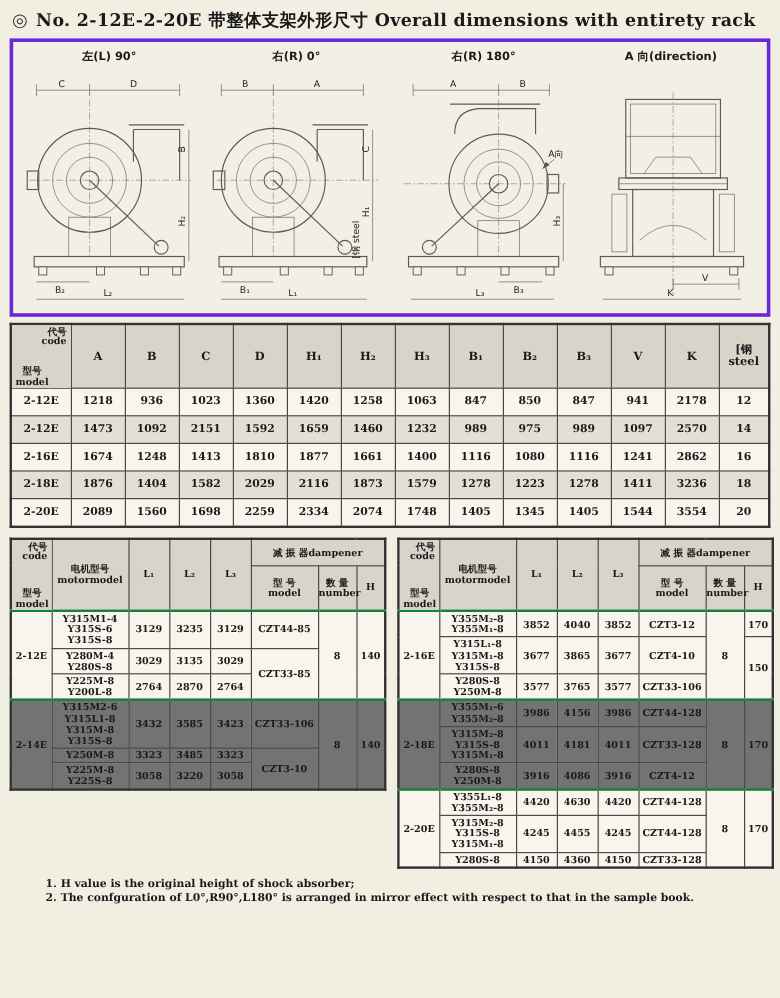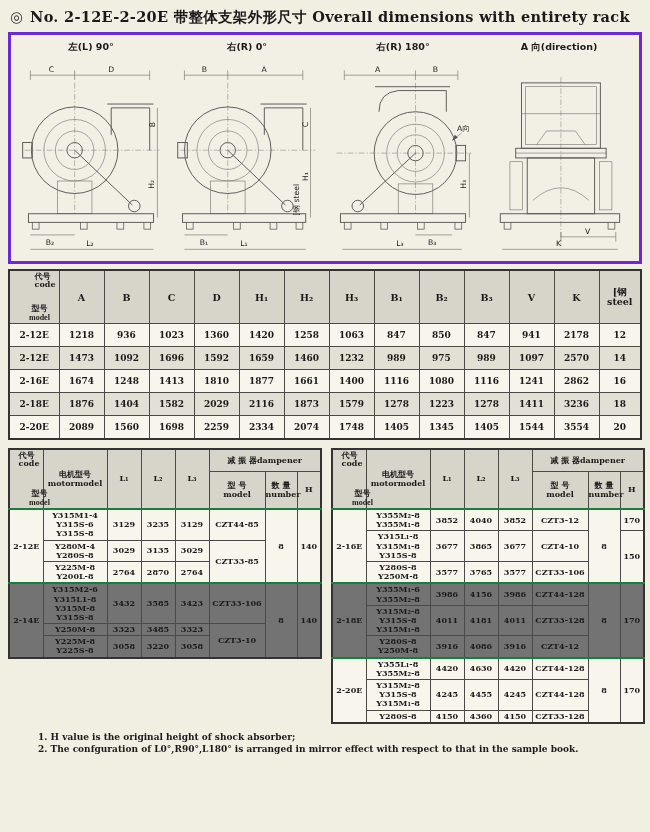--- a/index.html
+++ b/index.html
@@ -36,22 +36,22 @@
   .main-table{width:100%;margin-top:5px;border:2px solid #333;}
   .main-table td{height:20px;}
   .main-table tr.hdr td{background:#d7d4c9;height:50px;font-size:9.5px;}
   .row-alt td{background:#e2dfd4;}
   .row-plain td{background:#f7f5ec;}
   
   .corner{position:relative;padding:0;
     background:
       linear-gradient(to bottom right,rgba(0,0,0,0) 49.3%,#444 49.3%,#444 50.7%,rgba(0,0,0,0) 50.7%),
       #d7d4c9;}
-  .corner .tr{position:absolute;top:1px;right:3px;text-align:left;line-height:1.05;font-size:8px;}
-  .corner .bl{position:absolute;bottom:1px;left:19px;text-align:center;line-height:1.05;font-size:8px;font-family:Liberation Serif, serif;}
+  .corner .tr{position:absolute;top:1px;right:3px;text-align:right;line-height:1.05;font-size:8px;}
+  .corner .bl{position:absolute;bottom:1px;left:3px;text-align:center;line-height:1.05;font-size:8px;}
   .two-line{line-height:1.1;}
   
   .lower{display:flex;gap:9px;margin-top:8px;align-items:flex-start;}
   .sub-table{width:312px;border:2px solid #333;}
   .sub-table td{font-size:8px;line-height:1.15;}
   .sub-table tr.shdr td{background:#d7d4c9;}
   .sub-table .corner{height:58px;}
   .g-plain td{background:#f7f5ec;}
   .g-alt td{background:#737373;}
   .grp-top td{border-top:2px solid #15803d;}
@@ -299,21 +299,21 @@
       <td>850</td>
       <td>847</td>
       <td>941</td>
       <td>2178</td>
       <td>12</td>
     </tr>
     <tr class="row-alt">
       <td>2-12E</td>
       <td>1473</td>
       <td>1092</td>
-      <td>1696</td>
+      <td>2151</td>
       <td>1592</td>
       <td>1659</td>
       <td>1460</td>
       <td>1232</td>
       <td>989</td>
       <td>975</td>
       <td>989</td>
       <td>1097</td>
       <td>2570</td>
       <td>14</td>

